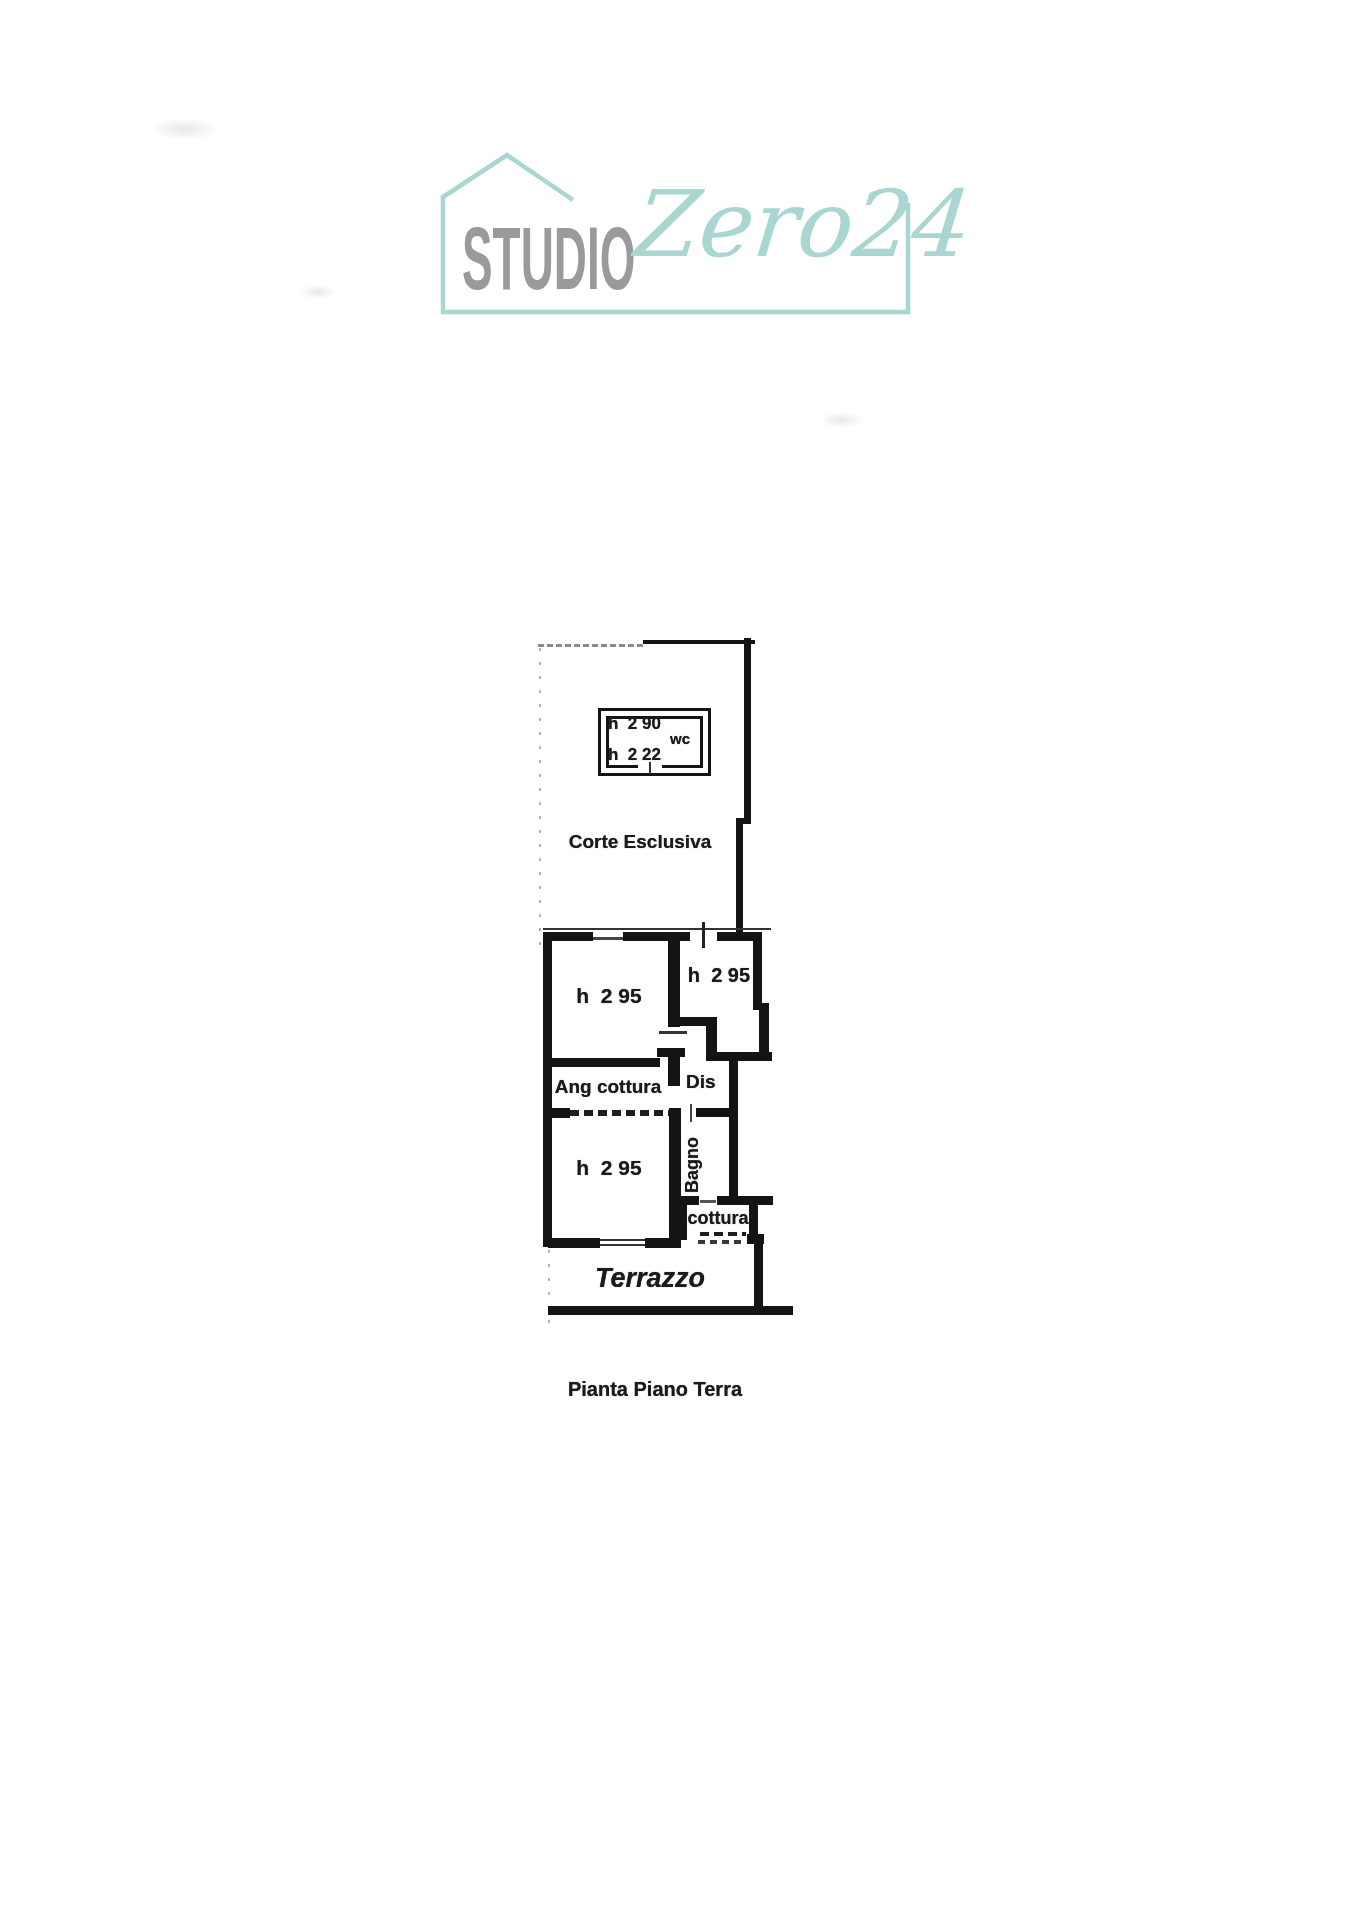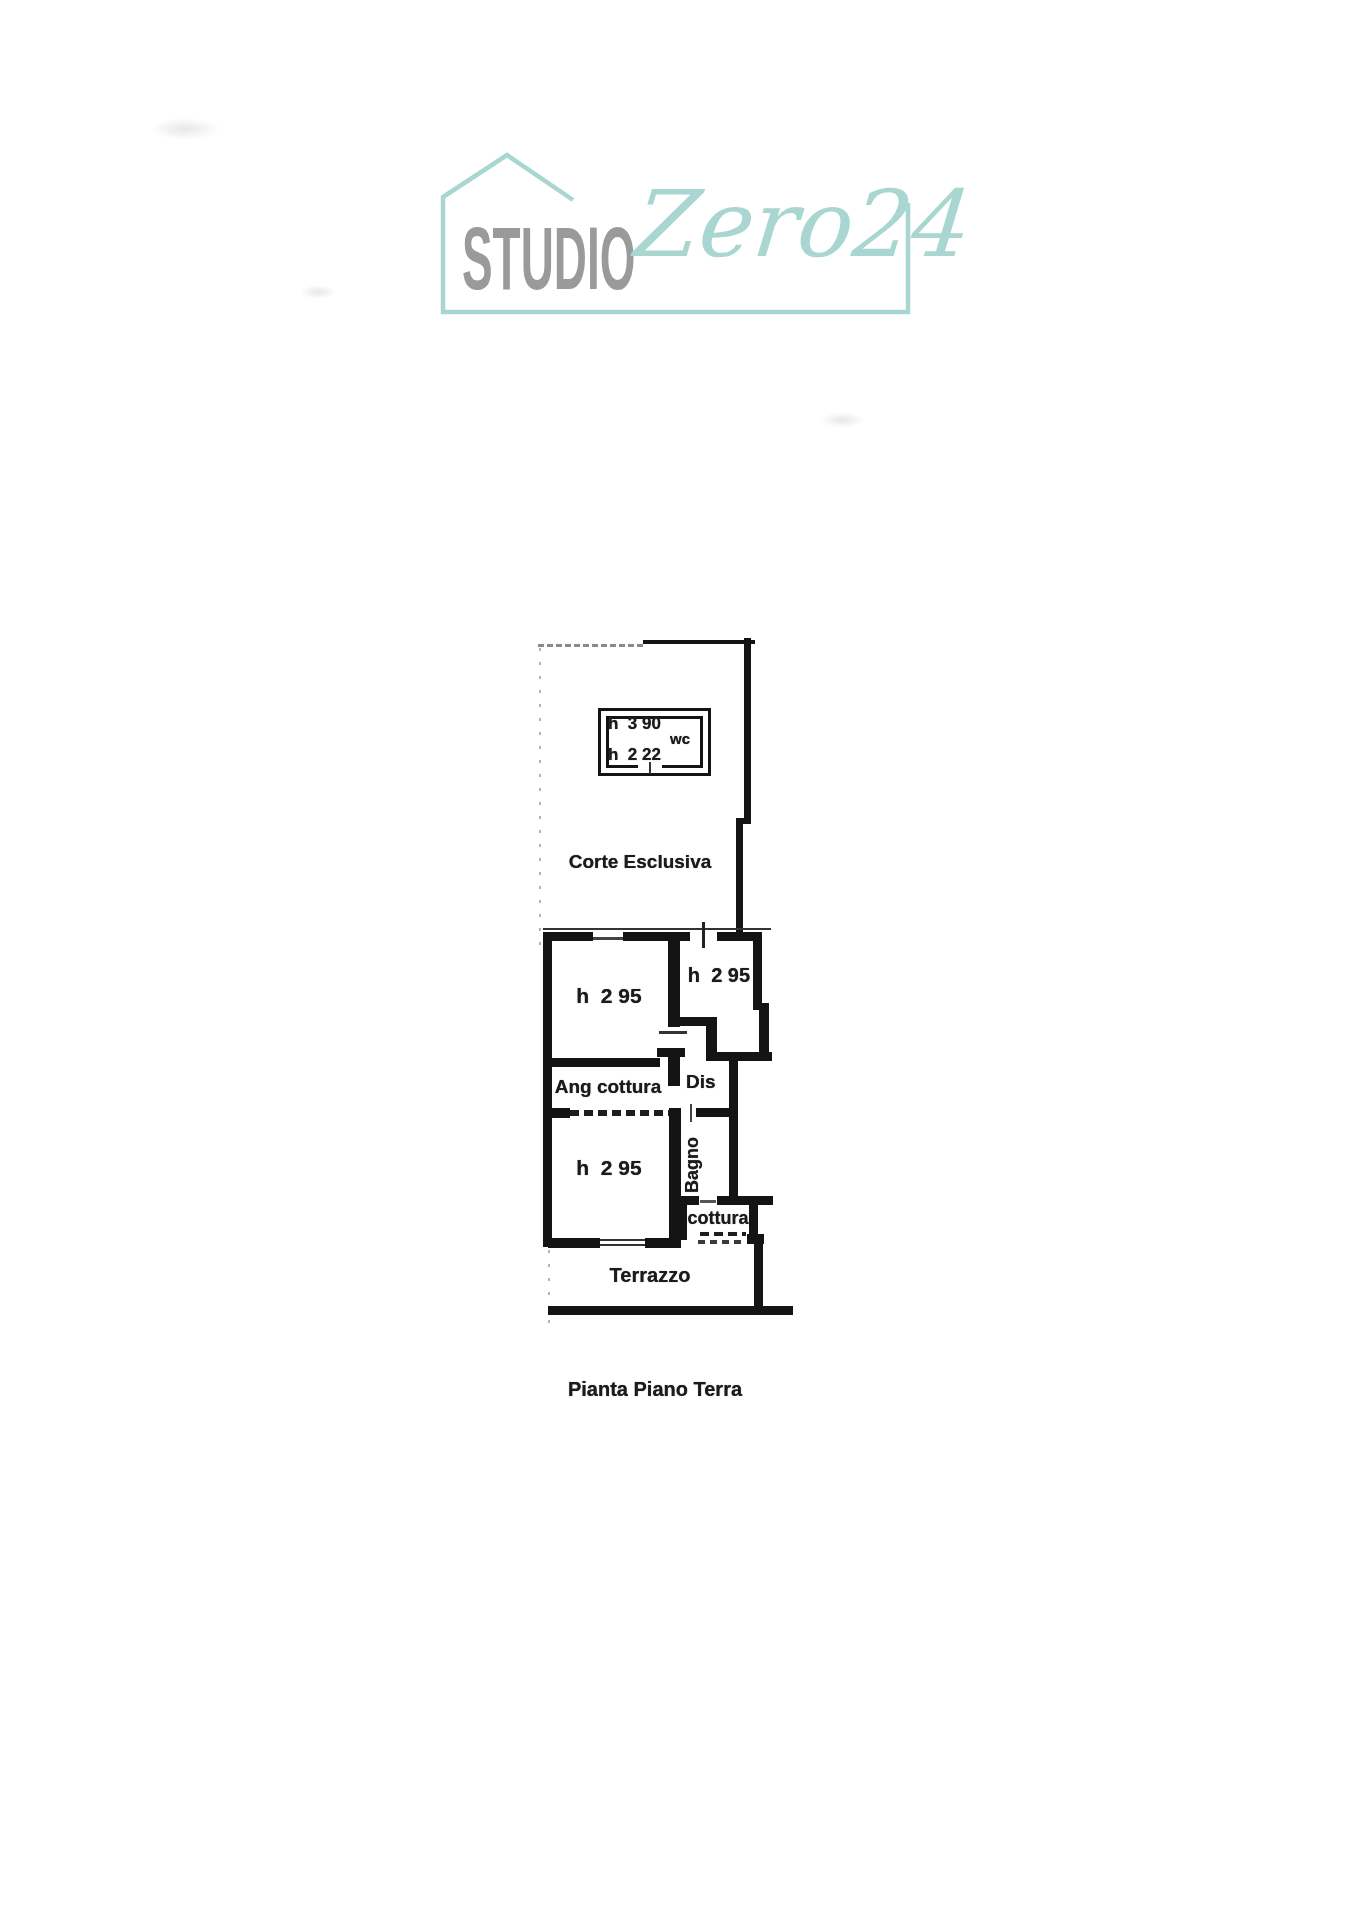--- a/index.html
+++ b/index.html
@@ -57,25 +57,25 @@
     <i class="w" style="left:113px;top:20px;width:112px;height:4px;"></i>
     <i class="w dots-v" style="left:9px;top:28px;width:2px;height:300px;background-color:transparent;"></i>
     <i class="w" style="left:214px;top:18px;width:7px;height:184px;"></i>
     <i class="w" style="left:206px;top:198px;width:15px;height:6px;"></i>
     <i class="w" style="left:206px;top:202px;width:7px;height:112px;"></i>
 
     <i style="position:absolute;left:68px;top:88px;width:107px;height:62px;border:3px solid #141414;"></i>
     <i style="position:absolute;left:76px;top:96px;width:91px;height:46px;border:3px solid #141414;"></i>
     <i style="position:absolute;left:108px;top:136px;width:24px;height:14px;background:#fff;"></i>
     <i class="w" style="left:119px;top:142px;width:2px;height:12px;background:#333;"></i>
-    <span class="lbl" style="left:78px;top:95px;font-size:17px;">h  3 90</span>
+    <span class="lbl" style="left:78px;top:95px;font-size:17px;">h  2 90</span>
     <span class="lbl" style="left:140px;top:111px;font-size:15px;text-align:center;">wc</span>
     <span class="lbl" style="left:78px;top:126px;font-size:17px;">h  2 22</span>
 
-    <span class="lbl ctr" style="left:30px;top:212px;width:160px;font-size:19px;margin-top:20px;">Corte Esclusiva</span>
+    <span class="lbl ctr" style="left:30px;top:212px;width:160px;font-size:19px;">Corte Esclusiva</span>
 
     <i class="w" style="left:13px;top:308px;width:228px;height:2px;background:#333;"></i>
     <i class="w" style="left:18px;top:312px;width:45px;height:9px;"></i>
     <i class="w" style="left:93px;top:312px;width:67px;height:9px;"></i>
     <i class="w" style="left:187px;top:312px;width:42px;height:9px;"></i>
     <i class="w" style="left:63px;top:317px;width:30px;height:3px;background:#444;"></i>
     <i class="w" style="left:172px;top:302px;width:3px;height:26px;background:#222;"></i>
 
     <i class="w" style="left:13px;top:312px;width:9px;height:315px;"></i>
     <i class="w" style="left:138px;top:312px;width:12px;height:95px;"></i>
@@ -115,18 +115,18 @@
 
     <span class="lbl ctr" style="left:40px;top:536px;width:78px;font-size:21px;">h  2 95</span>
     <i class="w" style="left:18px;top:618px;width:52px;height:10px;"></i>
     <i class="w" style="left:115px;top:618px;width:36px;height:10px;"></i>
     <i class="w" style="left:70px;top:619px;width:45px;height:2px;background:#333;"></i>
     <i class="w" style="left:70px;top:624px;width:45px;height:2px;background:#333;"></i>
 
     <i class="w dots-v" style="left:18px;top:630px;width:2px;height:74px;background-color:transparent;"></i>
     <i class="w" style="left:18px;top:686px;width:245px;height:9px;"></i>
     <i class="w" style="left:224px;top:620px;width:9px;height:75px;"></i>
-    <span class="lbl ctr" style="left:60px;top:644px;width:120px;font-size:20px;">Terrazzo</span>
+    <span class="lbl ctr" style="left:60px;top:644px;width:120px;font-size:27px;font-style:italic;">Terrazzo</span>
 
     <span class="lbl ctr" style="left:35px;top:712px;width:180px;font-size:20px;margin-top:46px;">Pianta Piano Terra</span>
   </div>
 
 </div>
 
 </body></html>

